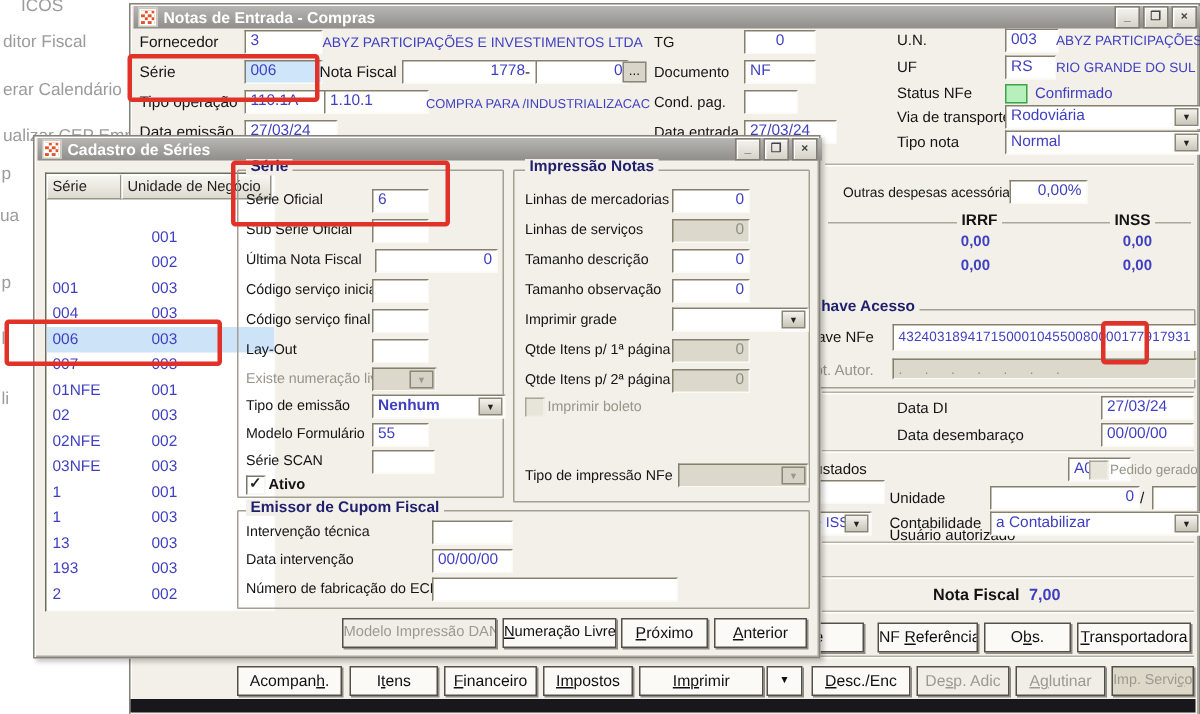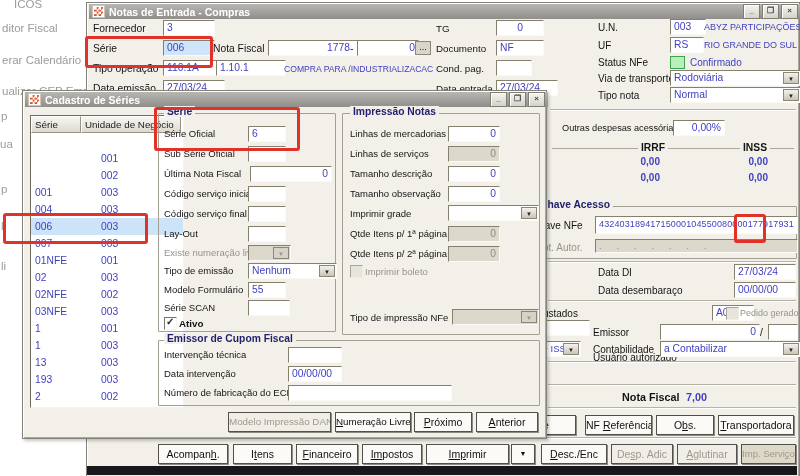--- a/index.html
+++ b/index.html
@@ -76,20 +76,21 @@
     <span class="ticon"></span>
     <span>Notas de Entrada - Compras</span>
     <span class="tsp"></span>
     <span class="wbtn">_</span>
     <span class="wbtn">❐</span>
     <span class="wbtn">×</span>
   </div>
 
   <span class="lab" style="left:93px;top:23px;">Fornecedor</span>
   <div class="fld" style="left:163px;top:20px;width:44px;">3</div>
+  <span class="lab blue" style="left:215px;top:23px;font-size:9.3px;">ABYZ PARTICIPAÇÕES E INVESTIMENTOS LTDA</span>
   <span class="lab" style="left:436px;top:23px;font-size:9.8px;">TG</span>
   <div class="fld c" style="left:496px;top:20px;width:40px;">0</div>
 
   <span class="lab" style="left:93px;top:43px;">Série</span>
   <div class="fld" style="left:163px;top:40px;width:44px;background:#cfe6fa;">006</div>
   <span class="lab" style="left:213px;top:43px;">Nota Fiscal</span>
   <div class="fld r" style="left:268px;top:40px;width:78px;padding-right:12px;">1778</div>
   <span class="lab" style="left:350px;top:43px;">-</span>
   <div class="fld r" style="left:357px;top:40px;width:54px;">0</div>
   <div class="btn" style="left:415px;top:41px;width:16px;height:14px;line-height:10px;font-size:9px;background:#d9d5c9;border-color:#8a887c;box-shadow:none;">...</div>
@@ -154,21 +155,21 @@
   <div class="fld" style="left:734px;top:282px;width:54px;">00/00/00</div>
 
   <div class="bevel" style="left:548px;top:300px;width:248px;"></div>
 
   <span class="lab" style="left:534px;top:308px;font-size:10px;">Ajustados</span>
   <div class="fld" style="left:528px;top:320px;width:54px;"></div>
   <span class="lab" style="left:593px;top:308px;font-size:10px;margin-top:44px;">Usuário autorizado</span>
   <div class="fld" style="left:712px;top:305px;width:34px;">A00</div>
   <span class="chk dis" style="left:726px;top:307px;"></span>
   <span class="lab labg" style="left:740px;top:308px;font-size:9px;">Pedido gerado</span>
-  <span class="lab" style="left:593px;top:327px;font-size:10px;">Emissor</span>
+  <span class="lab" style="left:593px;top:327px;font-size:10px;">Unidade</span>
   <div class="fld r" style="left:660px;top:324px;width:92px;">0</div>
   <span class="lab" style="left:760px;top:327px;">/</span>
   <div class="fld" style="left:768px;top:324px;width:22px;"></div>
   <div class="fld combo" style="left:512px;top:341px;width:48px;font-size:9.5px;">
     <span>ICMS + ISS</span><span class="ca">▼</span>
   </div>
   <span class="lab" style="left:593px;top:344px;font-size:10px;">Contabilidade</span>
   <div class="fld combo" style="left:660px;top:341px;width:120px;">
     <span>a Contabilizar</span><span class="ca">▼</span>
   </div>
@@ -298,21 +299,21 @@
   <div class="fld" style="left:248px;top:186px;width:30px;"></div>
   <span class="lab" style="left:164px;top:208px;font-size:9.5px;">Código serviço final</span>
   <div class="fld" style="left:248px;top:206px;width:30px;"></div>
   <span class="lab" style="left:164px;top:228px;font-size:9.5px;">Lay-Out</span>
   <div class="fld" style="left:248px;top:226px;width:30px;"></div>
   <span class="lab labg" style="left:164px;top:247px;font-size:9.5px;">Existe numeração livre</span>
   <div class="fld dis combo" style="left:248px;top:245px;width:22px;">
     <span></span><span class="ca">▼</span>
   </div>
   <span class="lab" style="left:164px;top:265px;font-size:9.5px;">Tipo de emissão</span>
-  <div class="fld combo" style="left:248px;top:263px;width:68px;">
+  <div class="fld combo" style="left:248px;top:263px;width:68px;font-weight:bold;">
     <span>Nenhum</span><span class="ca">▼</span>
   </div>
   <span class="lab" style="left:164px;top:284px;font-size:9.5px;">Modelo Formulário</span>
   <div class="fld" style="left:248px;top:282px;width:30px;">55</div>
   <span class="lab" style="left:164px;top:302px;font-size:9.5px;">Série SCAN</span>
   <div class="fld" style="left:248px;top:300px;width:34px;"></div>
   <span class="chk checked" style="left:164px;top:317px;"></span>
   <span class="lab" style="left:179px;top:318px;font-size:9.8px;font-weight:bold;">Ativo</span>
 
   <div class="gbox" style="left:342px;top:113px;width:196px;height:220px;"></div>

